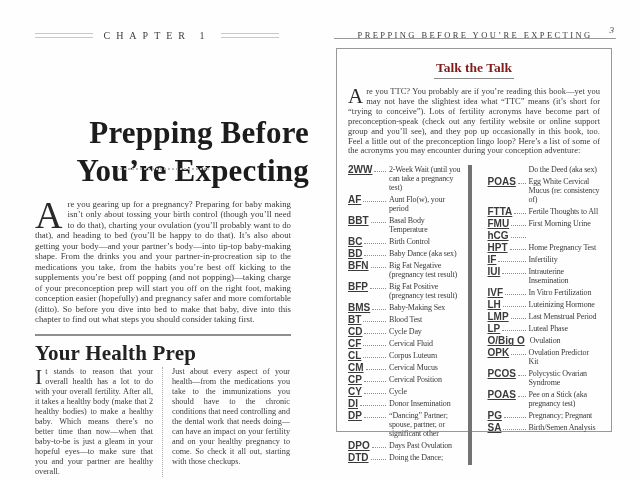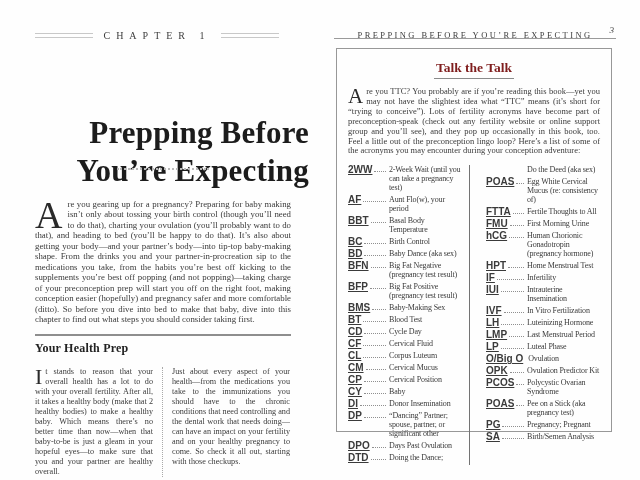--- a/index.html
+++ b/index.html
@@ -26,21 +26,21 @@
     position:absolute; top:190px; left:0; width:256px;
     font-size:8.8px; line-height:10.5px; text-align:justify; color:#3a3a3a;
   }
   .dropcap3 {
     float:left; font-size:38px; line-height:30px; padding:1px 5px 0 0; color:#2a2a2a;
   }
 
   .section-rule { position:absolute; top:334px; left:0; width:256px; border-top:2px solid #8e8e8e; }
   .section-heading {
     position:absolute; top:341px; left:0;
-    font-weight:bold; font-size:12px; color:#222; letter-spacing:0.2px;
+    font-weight:bold; font-size:21px; color:#222; letter-spacing:0.2px;
   }
 
   .health-cols { position:absolute; top:367px; left:0; width:256px; display:flex; }
   .health-col { width:118px; font-size:8.2px; line-height:10px; text-align:justify; color:#3a3a3a; }
   .col-divider { border-left:1px dotted #a9a9a9; margin:0 9px; }
   .dropcap2 { float:left; font-size:22px; line-height:18px; padding:1px 3px 0 0; color:#2a2a2a; }
 
   
   .page-right { position:absolute; left:334px; top:0; width:282px; height:420px; }
 
@@ -58,21 +58,21 @@
   .box-title-row { text-align:center; }
   .box-title {
     display:inline-block; font-weight:bold; font-size:13.5px; color:#7f1d1d;
     border-bottom:1px solid #8a8a8a; padding:0 2px 2px;
   }
   .box-intro { margin-top:8px; font-size:8.5px; line-height:9.9px; text-align:justify; color:#3a3a3a; }
   .dropcap2b { float:left; font-size:21px; line-height:17px; padding:1px 3px 0 0; color:#2a2a2a; }
 
   .glossary { display:flex; margin-top:9px; }
   .g-col { width:124px; }
-  .g-col-right { border-left:1px solid #737373; padding-left:16px; margin-left:7px; }
+  .g-col-right { border-left:4px solid #737373; padding-left:16px; margin-left:7px; }
   .g-entry { display:flex; margin-bottom:3px; font-size:8px; line-height:9px; letter-spacing:-0.15px; color:#3a3a3a; }
   .g-termwrap { flex:0 0 41px; display:flex; align-items:flex-start; }
   .g-term { font-family:"Liberation Sans", sans-serif; font-weight:bold; font-size:10px; white-space:nowrap; letter-spacing:0;text-decoration:underline; }
   .g-leader { flex:1; border-bottom:1px dotted #8f8f8f; height:6px; margin:0 3px 0 2px; }
   .g-term:empty + .g-leader { visibility:hidden; }
   .g-def { flex:1; }
 </style>
 </head>
 <body>
 
@@ -218,21 +218,21 @@
                 <span class="g-term">CP</span>
                 <span class="g-leader"></span>
               </span>
             <span class="g-def">Cervical Position</span>
           </div>
             <div class="g-entry">
             <span class="g-termwrap">
                 <span class="g-term">CY</span>
                 <span class="g-leader"></span>
               </span>
-            <span class="g-def">Baby</span>
+            <span class="g-def">Cycle</span>
           </div>
             <div class="g-entry">
             <span class="g-termwrap">
                 <span class="g-term">DI</span>
                 <span class="g-leader"></span>
               </span>
             <span class="g-def">Donor Insemination</span>
           </div>
             <div class="g-entry">
             <span class="g-termwrap">
@@ -284,28 +284,27 @@
                 <span class="g-term">FMU</span>
                 <span class="g-leader"></span>
               </span>
             <span class="g-def">First Morning Urine</span>
           </div>
             <div class="g-entry">
             <span class="g-termwrap">
                 <span class="g-term">hCG</span>
                 <span class="g-leader"></span>
               </span>
-            <span class="g-def">Human Chorionic Gonadotropin (pregnancy hormone)</span>
           </div>
             <div class="g-entry">
             <span class="g-termwrap">
                 <span class="g-term">HPT</span>
                 <span class="g-leader"></span>
               </span>
-            <span class="g-def">Home Menstrual Test</span>
+            <span class="g-def">Home Pregnancy Test</span>
           </div>
             <div class="g-entry">
             <span class="g-termwrap">
                 <span class="g-term">IF</span>
                 <span class="g-leader"></span>
               </span>
             <span class="g-def">Infertility</span>
           </div>
             <div class="g-entry">
             <span class="g-termwrap">

